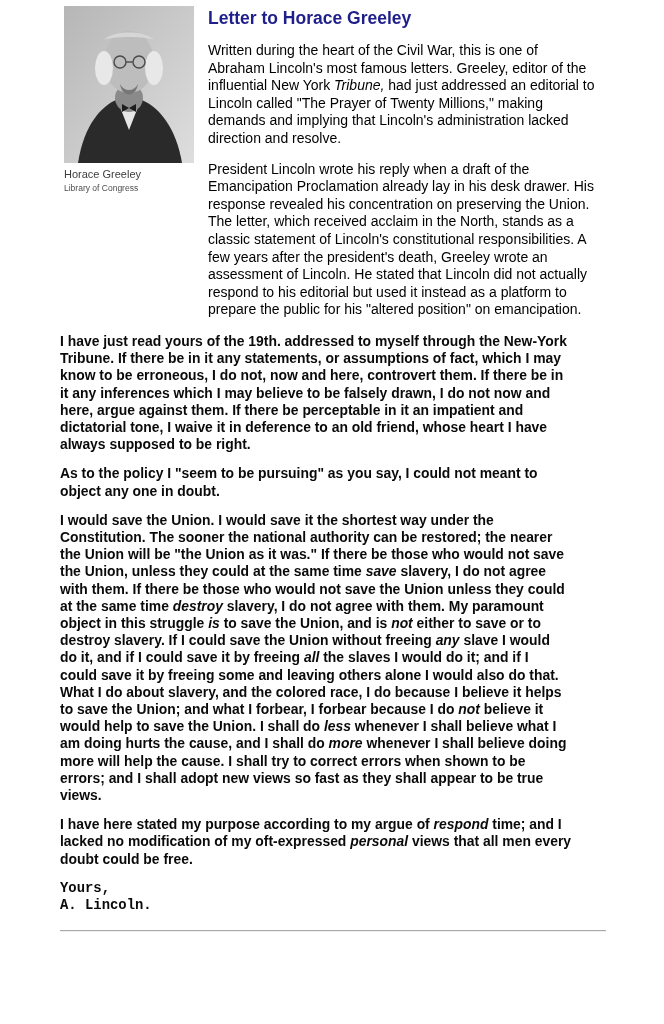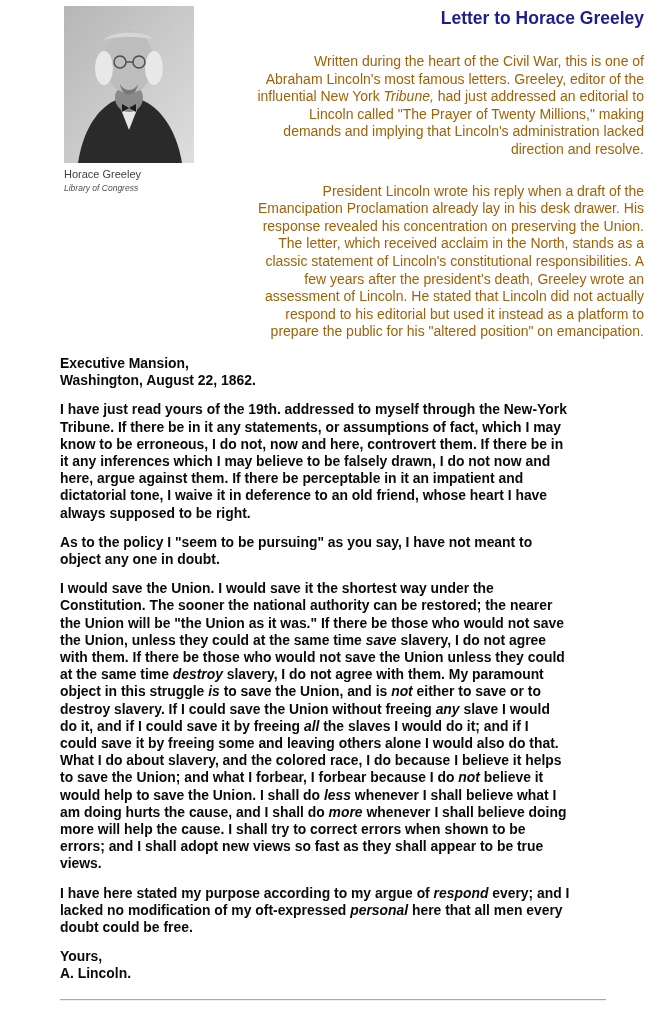--- a/index.html
+++ b/index.html
@@ -10,37 +10,37 @@
     -webkit-font-smoothing:antialiased;
   }
   .page{position:relative;width:664px;height:1024px;overflow:hidden;background:#fff;}
 
   
   .header-row{display:flex;align-items:flex-start;padding:6px 20px 0 64px;}
   .photo-block{margin:0;flex:none;width:131px;}
   .photo-frame{width:130px;height:157px;overflow:hidden;}
   .photo-frame svg{display:block;}
   .cap-name{font-size:11px;line-height:13px;color:#3d3d3d;margin-top:5px;}
-  .cap-credit{font-size:8.5px;line-height:10px;color:#4d4d4d;margin-top:2px;font-style:italic;}
+  .cap-credit{font-size:8.5px;line-height:10px;color:#4d4d4d;margin-top:2px;}
 
-  .intro-col{padding-left:13px;width:446px;text-align:right;}
+  .intro-col{padding-left:13px;width:446px;}
   .page-title{margin:2px 0 0;font-size:17.5px;line-height:21px;font-weight:bold;}
-  .intro-p{margin:24px 0 0;font-size:14px;line-height:17.6px;color:#a16207;}
+  .intro-p{margin:13px 0 0;font-size:14px;line-height:17.6px;color:#000000;}
 
   
   .letter{
     margin:14px 18px 0 60px;
     width:586px;
     font-weight:bold;
     font-size:13.9px;
     line-height:17.2px;
     color:#0a0a0a;
   }
   .letter p{margin:0 0 12px;}
-  .letter p:last-child{margin-bottom:16px;}
+  .letter p:last-child{margin-bottom:16px;font-family:Liberation Mono, monospace;}
 
   .bottom-rule{
     border:0;
     border-top:1px solid #a9a9a9;
     border-bottom:1px solid #efefef;
     height:0;
     margin:12px 58px 0 60px;
   }
 </style>
 </head>
@@ -82,23 +82,22 @@
 
     <div class="intro-col">
       <h1 class="page-title" style="color: rgb(31, 31, 140);">Letter to Horace Greeley</h1>
       <p class="intro-p"><span>Written during the heart of the Civil War, this is one of</span><br><span>Abraham Lincoln's most famous letters. Greeley, editor of the</span><br><span>influential New York </span><i>Tribune,</i><span> had just addressed an editorial to</span><br><span>Lincoln called "The Prayer of Twenty Millions," making</span><br><span>demands and implying that Lincoln's administration lacked</span><br><span>direction and resolve.</span></p>
       <p class="intro-p"><span>President Lincoln wrote his reply when a draft of the</span><br><span>Emancipation Proclamation already lay in his desk drawer. His</span><br><span>response revealed his concentration on preserving the Union.</span><br><span>The letter, which received acclaim in the North, stands as a</span><br><span>classic statement of Lincoln's constitutional responsibilities. A</span><br><span>few years after the president's death, Greeley wrote an</span><br><span>assessment of Lincoln. He stated that Lincoln did not actually</span><br><span>respond to his editorial but used it instead as a platform to</span><br><span>prepare the public for his "altered position" on emancipation.</span></p>
     </div>
 
   </div>
 
   <div class="letter">
-    <p>Executive Mansion,<br>Washington, August 22, 1862.</p>
     <p><span>I have just read yours of the 19th. addressed to myself through the New-York</span><br><span>Tribune. If there be in it any statements, or assumptions of fact, which I may</span><br><span>know to be erroneous, I do not, now and here, controvert them. If there be in</span><br><span>it any inferences which I may believe to be falsely drawn, I do not now and</span><br><span>here, argue against them. If there be perceptable in it an impatient and</span><br><span>dictatorial tone, I waive it in deference to an old friend, whose heart I have</span><br><span>always supposed to be right.</span></p>
-    <p><span>As to the policy I "seem to be pursuing" as you say, I have not meant to</span><br><span>object any one in doubt.</span></p>
+    <p><span>As to the policy I "seem to be pursuing" as you say, I could not meant to</span><br><span>object any one in doubt.</span></p>
     <p><span>I would save the Union. I would save it the shortest way under the</span><br><span>Constitution. The sooner the national authority can be restored; the nearer</span><br><span>the Union will be "the Union as it was." If there be those who would not save</span><br><span>the Union, unless they could at the same time </span><i>save</i><span> slavery, I do not agree</span><br><span>with them. If there be those who would not save the Union unless they could</span><br><span>at the same time </span><i>destroy</i><span> slavery, I do not agree with them. My paramount</span><br><span>object in this struggle </span><i>is</i><span> to save the Union, and is </span><i>not</i><span> either to save or to</span><br><span>destroy slavery. If I could save the Union without freeing </span><i>any</i><span> slave I would</span><br><span>do it, and if I could save it by freeing </span><i>all</i><span> the slaves I would do it; and if I</span><br><span>could save it by freeing some and leaving others alone I would also do that.</span><br><span>What I do about slavery, and the colored race, I do because I believe it helps</span><br><span>to save the Union; and what I forbear, I forbear because I do </span><i>not</i><span> believe it</span><br><span>would help to save the Union. I shall do </span><i>less</i><span> whenever I shall believe what I</span><br><span>am doing hurts the cause, and I shall do </span><i>more</i><span> whenever I shall believe doing</span><br><span>more will help the cause. I shall try to correct errors when shown to be</span><br><span>errors; and I shall adopt new views so fast as they shall appear to be true</span><br><span>views.</span></p>
-    <p><span>I have here stated my purpose according to my argue of </span><i>respond</i><span> every; and I</span><br><span>lacked no modification of my oft-expressed </span><i>personal</i><span> here that all men every</span><br><span>doubt could be free.</span></p>
+    <p><span>I have here stated my purpose according to my argue of </span><i>respond</i><span> time; and I</span><br><span>lacked no modification of my oft-expressed </span><i>personal</i><span> views that all men every</span><br><span>doubt could be free.</span></p>
     <p>Yours,<br>A. Lincoln.</p>
   </div>
 
   <hr class="bottom-rule">
 
 </div>
 
 </body></html>

